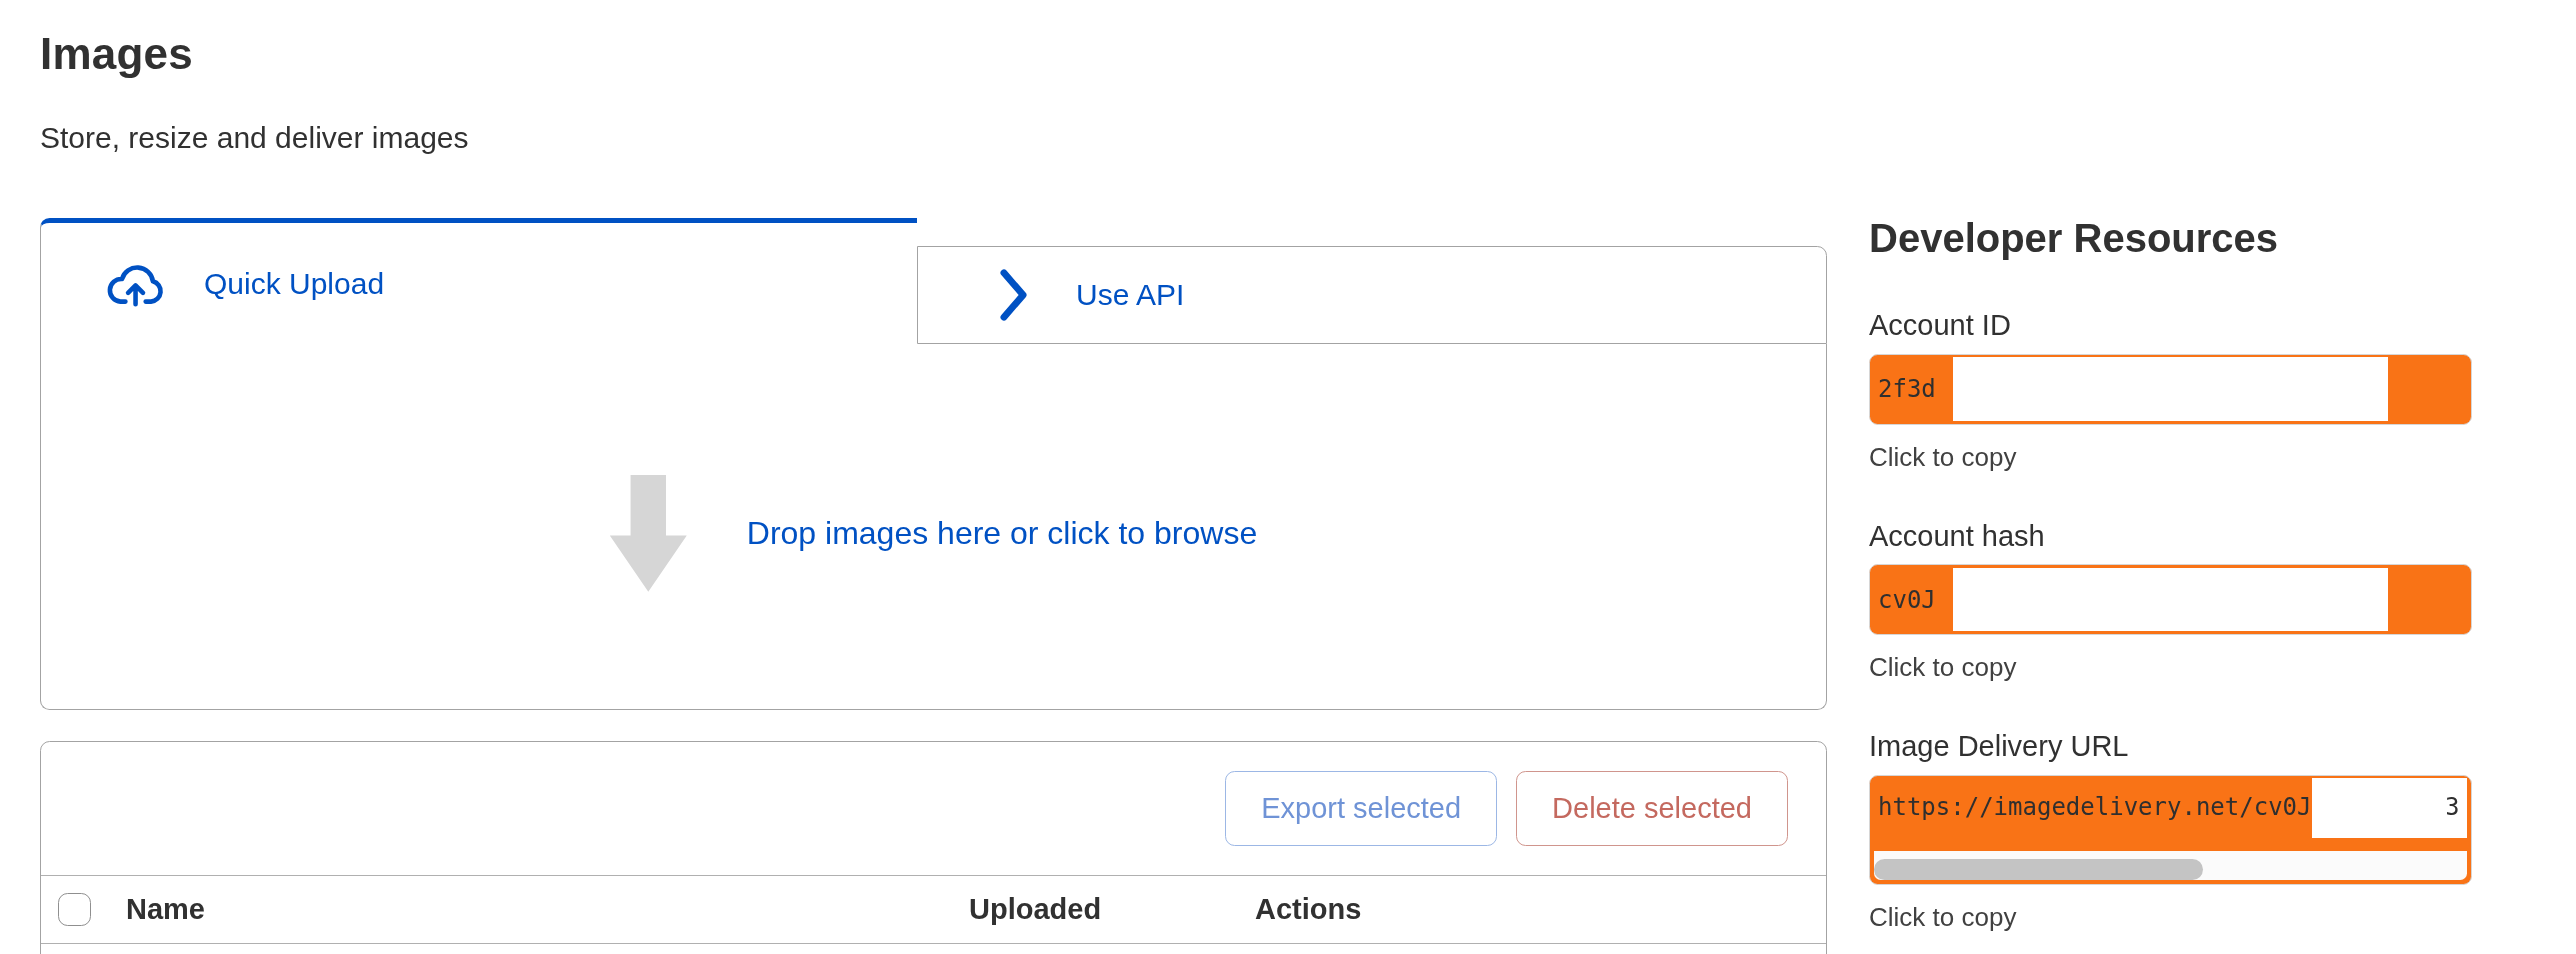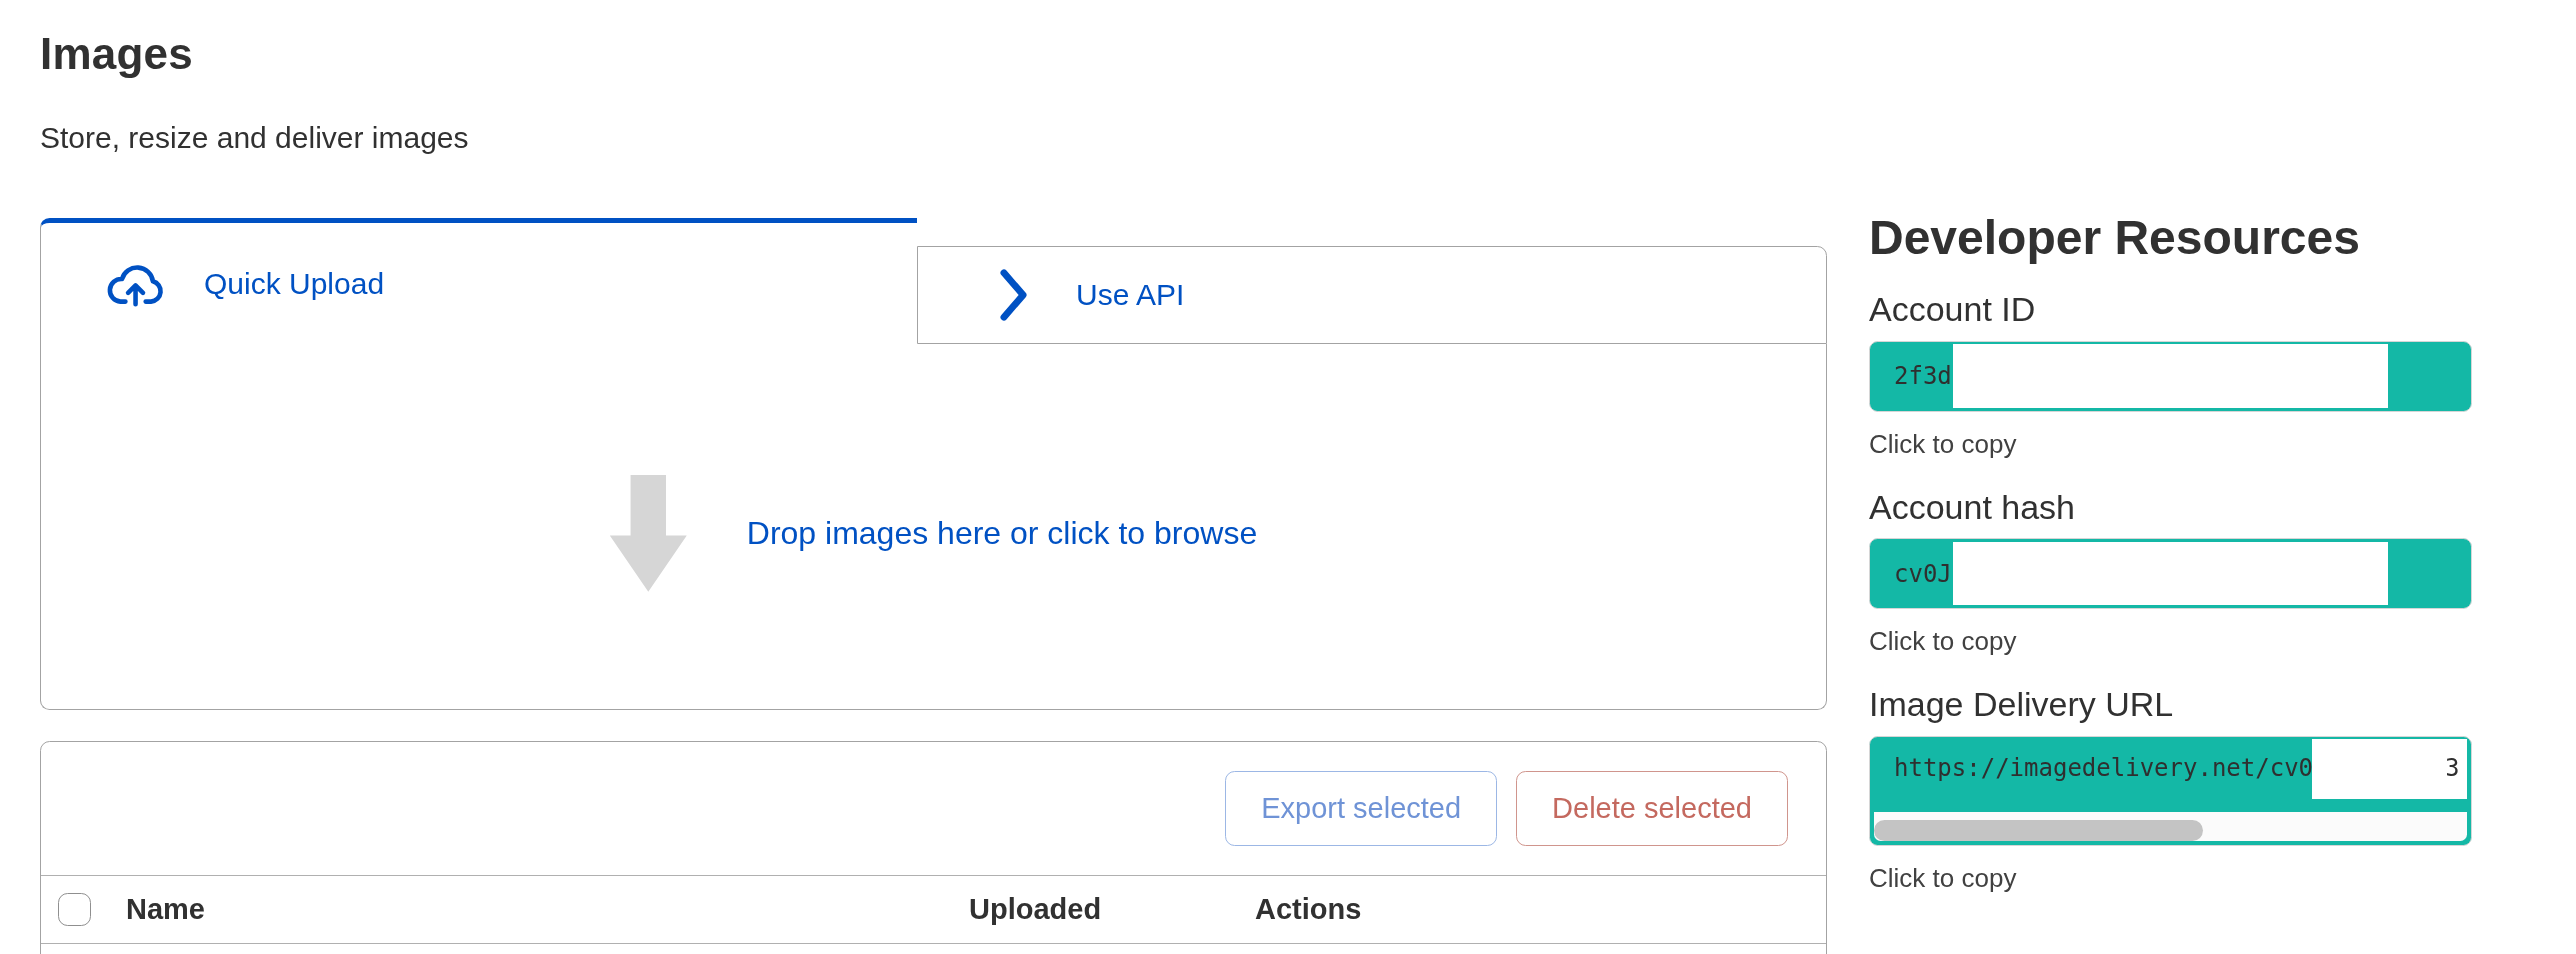--- a/index.html
+++ b/index.html
@@ -58,26 +58,26 @@
     align-items:center;border-bottom:1.9px solid #b0b0b0;
   }
   .cb-cell{padding-left:17.3px;}
   .checkbox{
     width:33px;height:33px;border:1.9px solid #8f8f8f;border-radius:9.6px;background:#fff;cursor:pointer;box-sizing:border-box;
   }
   .th{font-size:29px;font-weight:700;color:#313131;}
 
   
   .sidebar{position:absolute;left:1869px;top:214px;width:603px;}
-  .dr-title{font-size:48px;font-weight:700;margin:0;line-height:48px;}
-  .res-label{font-size:34px;margin-top:28px;}
+  .dr-title{font-size:40px;font-weight:700;margin:0;line-height:48px;}
+  .res-label{font-size:29px;margin-top:47px;}
   .value-box{
     margin-top:11.5px;height:71px;box-sizing:border-box;position:relative;
-    background:#14b8a6;border:1.9px solid #d6d6d6;border-radius:8.7px;
-    display:flex;align-items:center;padding-left:24px;cursor:pointer;overflow:hidden;
+    background:#f97316;border:1.9px solid #d6d6d6;border-radius:8.7px;
+    display:flex;align-items:center;padding-left:8px;cursor:pointer;overflow:hidden;
   }
   .mono{font-family:"DejaVu Sans Mono", monospace;font-size:24px;color:#2f2f2f;white-space:nowrap;}
   .redaction{position:absolute;top:2.9px;bottom:2.9px;left:83px;right:83px;background:#ffffff;}
   .copy-hint{font-size:26px;color:#414141;margin-top:17px;}
 
   .value-box.url{height:110px;align-items:flex-start;}
   .value-box.url .mono{line-height:62px;}
   .value-box.url .redaction{left:442px;right:3.8px;bottom:auto;height:60px;}
   .url-fragment{
     position:absolute;top:17.3px;right:11.5px;width:12.5px;height:33px;overflow:hidden;

